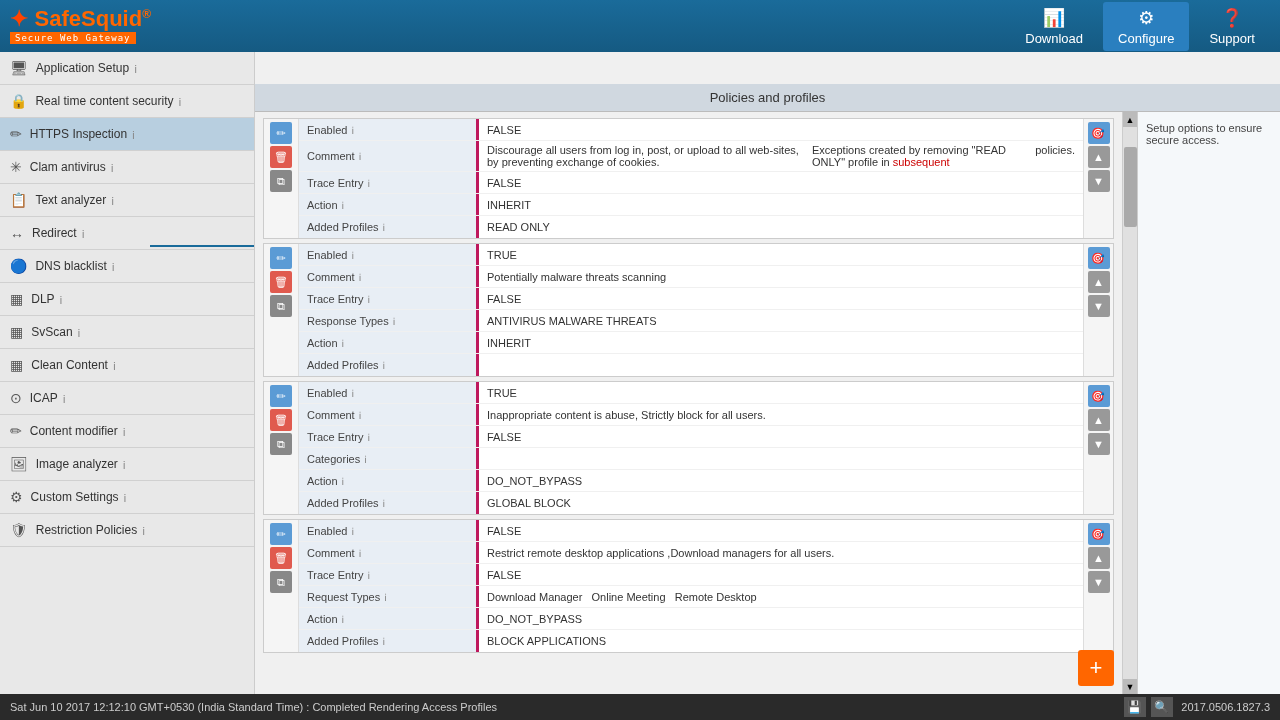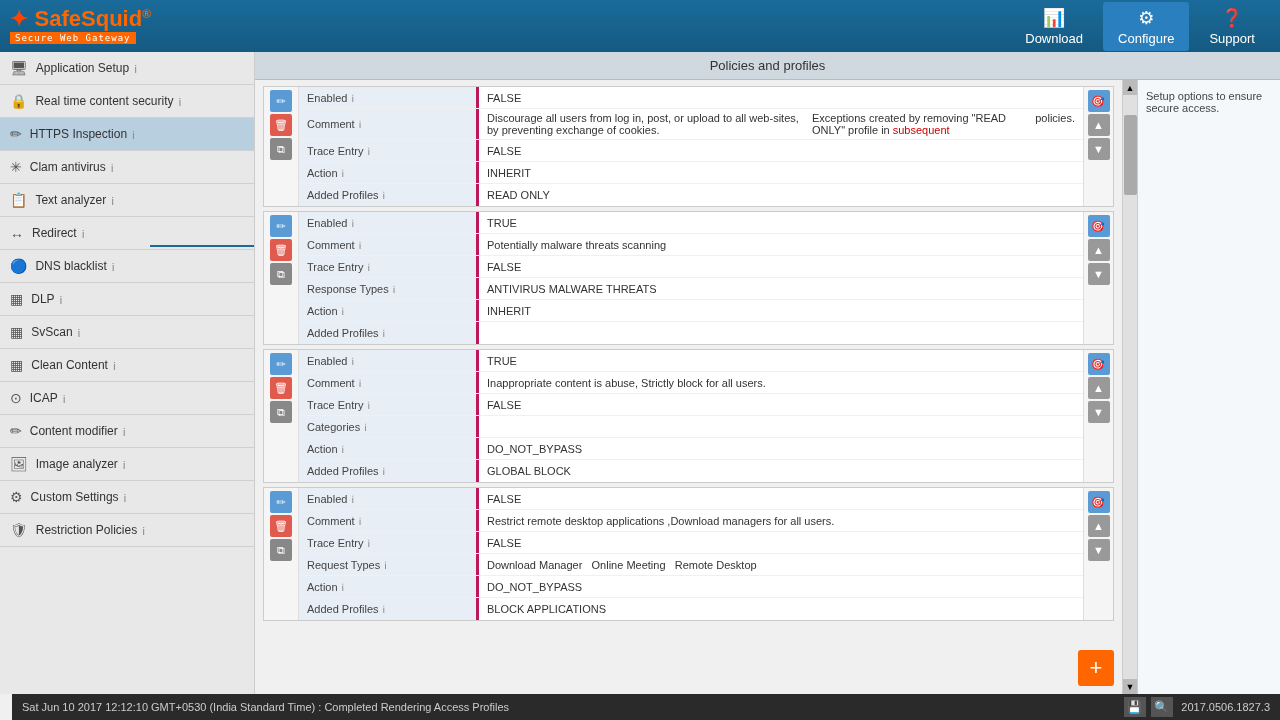--- a/index.html
+++ b/index.html
@@ -94,20 +94,21 @@
       color: #888;
       font-size: 11px;
     }
 
     
     .content-area {
       flex: 1;
       display: flex;
       flex-direction: column;
       overflow: hidden;
+      margin-top: 32px;
     }
 
     .content-title {
       background: #d0d8e0;
       text-align: center;
       padding: 6px;
       font-size: 13px;
       color: #333;
       border-bottom: 1px solid #bbb;
     }
@@ -287,21 +288,20 @@
     
     .status-bar {
       background: #2a2a2a;
       color: #ccc;
       height: 26px;
       display: flex;
       align-items: center;
       justify-content: space-between;
       padding: 0 10px;
       font-size: 11px;
-      margin-left: 12px;
     }
     .status-icons {
       display: flex;
       gap: 5px;
     }
     .status-icon-btn {
       background: #555;
       border: none;
       color: white;
       width: 22px;

